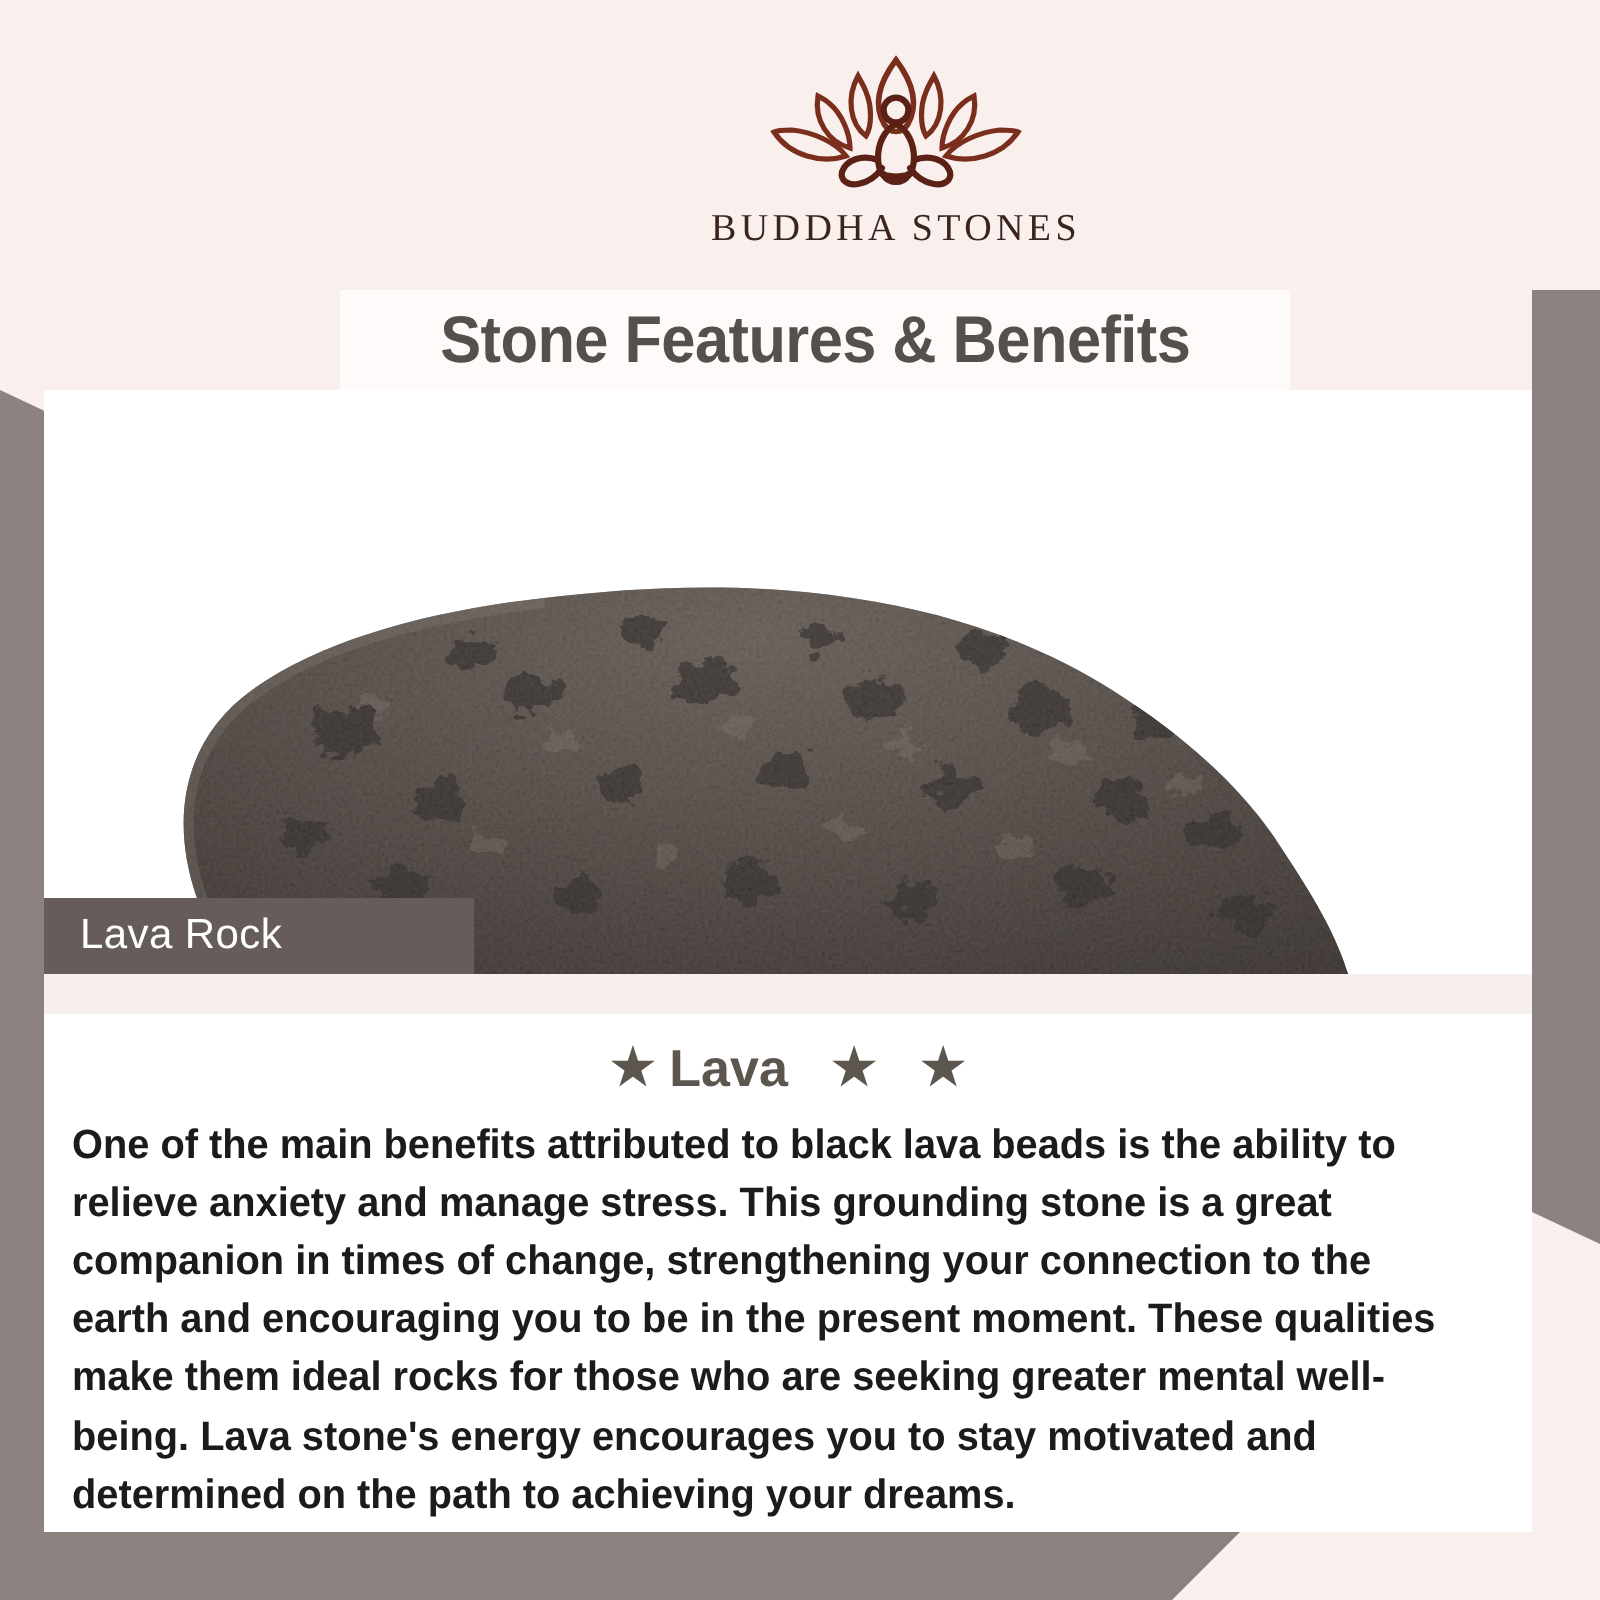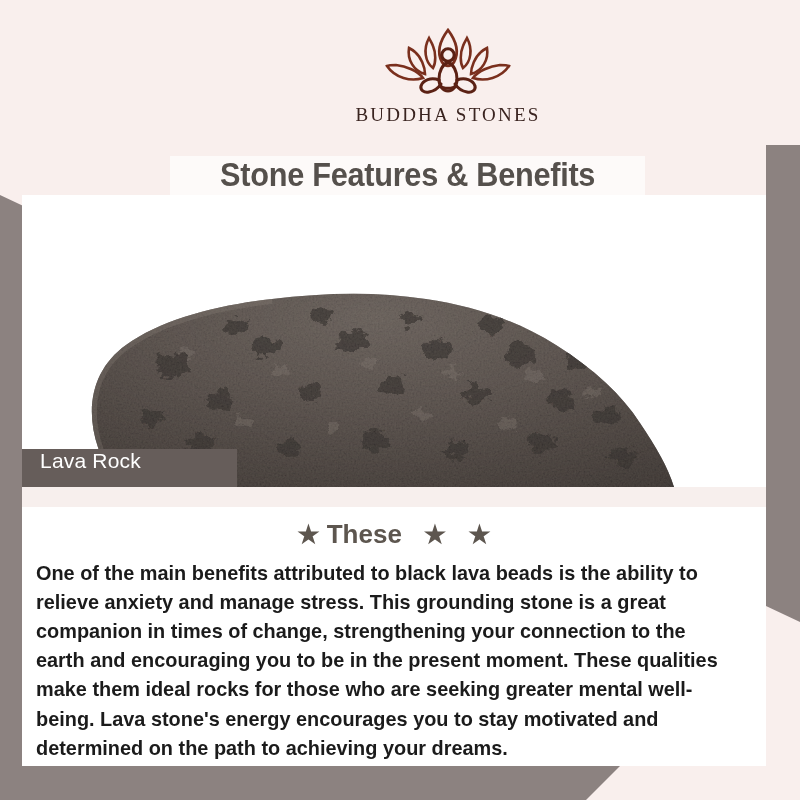--- a/index.html
+++ b/index.html
@@ -41,41 +41,41 @@
   }
   .logo-mark{margin-top:22px;width:150px;height:78px;display:block;}
   .logo-word{
     margin-top:4px;
     font-family:"Liberation Serif",serif;
     font-size:19px;letter-spacing:2.2px;color:#3a2420;font-weight:400;
   }
 
   
   .title-band{
-    position:absolute;left:170px;top:156px;width:475px;height:50px;
+    position:absolute;left:170px;top:145px;width:475px;height:50px;
     background:#fdfaf9;
-    display:flex;justify-content:center;
+    display:flex;align-items:center;justify-content:center;
   }
   .title-text{
     font-family:"Liberation Sans Narrow","Liberation Sans",sans-serif;
     font-weight:bold;font-size:33px;color:#55504c;
     letter-spacing:-0.3px;transform:scaleX(0.93);transform-origin:center;
     white-space:nowrap;
   }
 
   
   .photo{
     position:absolute;left:22px;top:195px;width:744px;height:292px;
     background:#ffffff;overflow:hidden;
   }
   .photo svg{display:block;width:100%;height:100%;}
 
   .caption-bar{
     position:absolute;left:22px;top:449px;width:215px;height:38px;
-    background:#665d5a;display:flex;align-items:flex-start;
+    background:#665d5a;display:flex;align-items:center;
   }
   .caption-text{
     color:#ffffff;font-size:21px;padding-left:18px;
     font-family:"Liberation Sans",sans-serif;letter-spacing:0.2px;
   }
 
   
   .separator{
     position:absolute;left:22px;top:487px;width:744px;height:20px;
     background:#f7efed;
@@ -219,21 +219,21 @@
   <div class="caption-bar">
     <span class="caption-text">Lava Rock</span>
   </div>
 
   <div class="separator"></div>
 
   <div class="content">
     <div class="features">
       <div class="feature">
         <span class="star">★</span>
-        <span>These</span>
+        <span>Lava</span>
       </div>
       <div class="feature">
         <span class="star">★</span>
       </div>
       <div class="feature">
         <span class="star">★</span>
       </div>
     </div>
     <p class="paragraph">One of the main benefits attributed to black lava beads is the ability to relieve anxiety and manage stress. This grounding stone is a great companion in times of change, strengthening your connection to the earth and encouraging you to be in the present moment. These qualities make them ideal rocks for those who are seeking greater mental well-being. Lava stone's energy encourages you to stay motivated and determined on the path to achieving your dreams.</p>
   </div>

